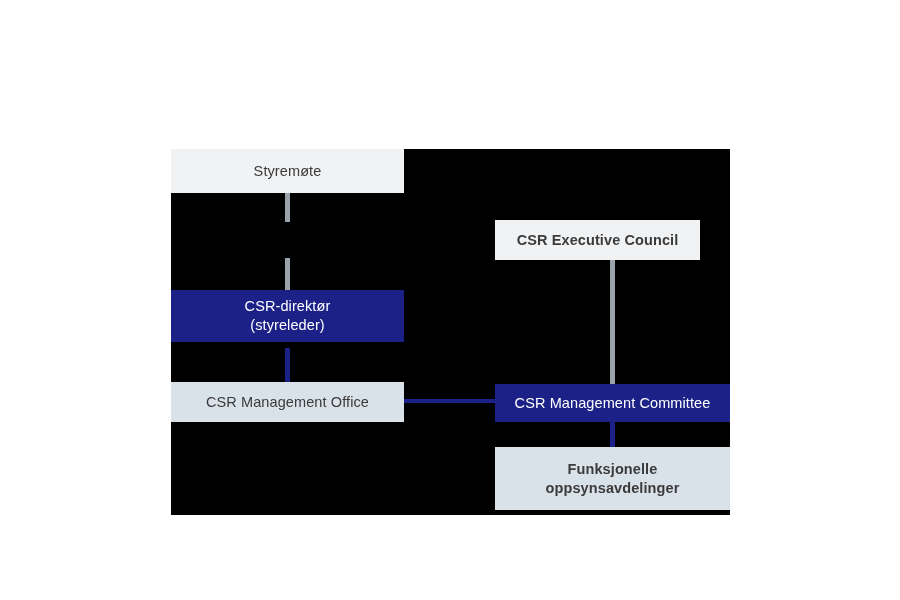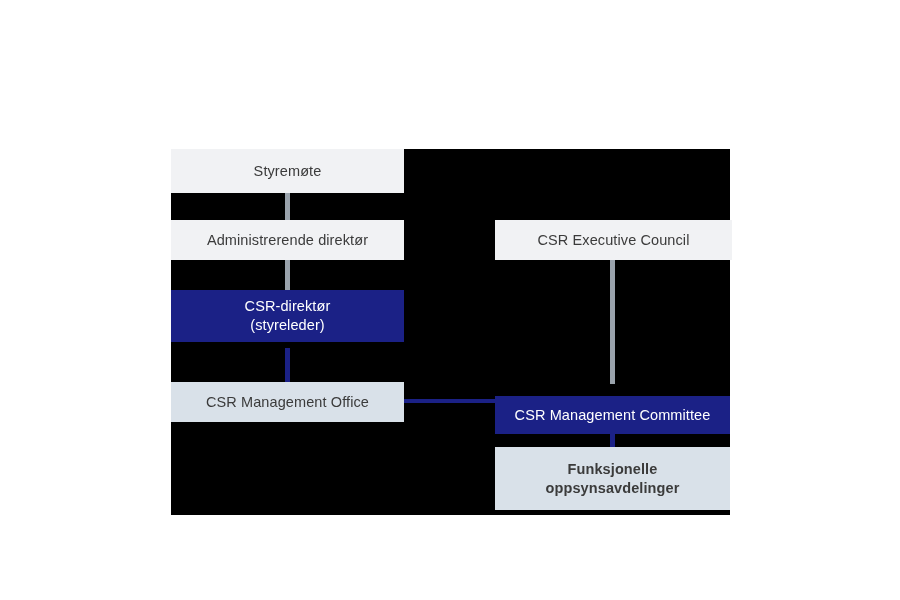--- a/index.html
+++ b/index.html
@@ -74,27 +74,26 @@
   <div class="connector blue" style="left:285px; top:316px; width:5px; height:36px;"></div>
 
   <div class="connector gray" style="left:610px; top:226px; width:5px; height:126px;"></div>
 
   <div class="connector blue" style="left:398px; top:367px; width:104px; height:4px;"></div>
 
   <div class="connector blue" style="left:610px; top:388px; width:5px; height:29px;"></div>
 
   <div class="node light" style="left:171px; top:117px; width:233px; height:44px;">Styremøte</div>
 
-  <div class="node light" style="left:171px; top:188px; width:233px; height:40px;">Administrerende direktør</div>
 
   <div class="node navy" style="left:171px; top:258px; width:233px; height:52px;">CSR-direktør
 (styreleder)</div>
 
   <div class="node lightblue" style="left:171px; top:350px; width:233px; height:40px;">CSR Management Office</div>
 
-  <div class="node light" style="left:495px; top:188px; width:237px; height:40px;">CSR Executive Council</div>
+  <div class="node light" style="left:495px; top:188px; width:205px; height:40px;font-weight:bold;">CSR Executive Council</div>
 
-  <div class="node navy" style="left:495px; top:364px; width:235px; height:38px;">CSR Management Committee</div>
+  <div class="node navy" style="left:495px; top:352px; width:235px; height:38px;">CSR Management Committee</div>
 
   <div class="node lightblue" style="left:495px; top:415px; width:235px; height:63px;font-weight:bold;">Funksjonelle
 oppsynsavdelinger</div>
 
 </div>
 
 </body></html>

